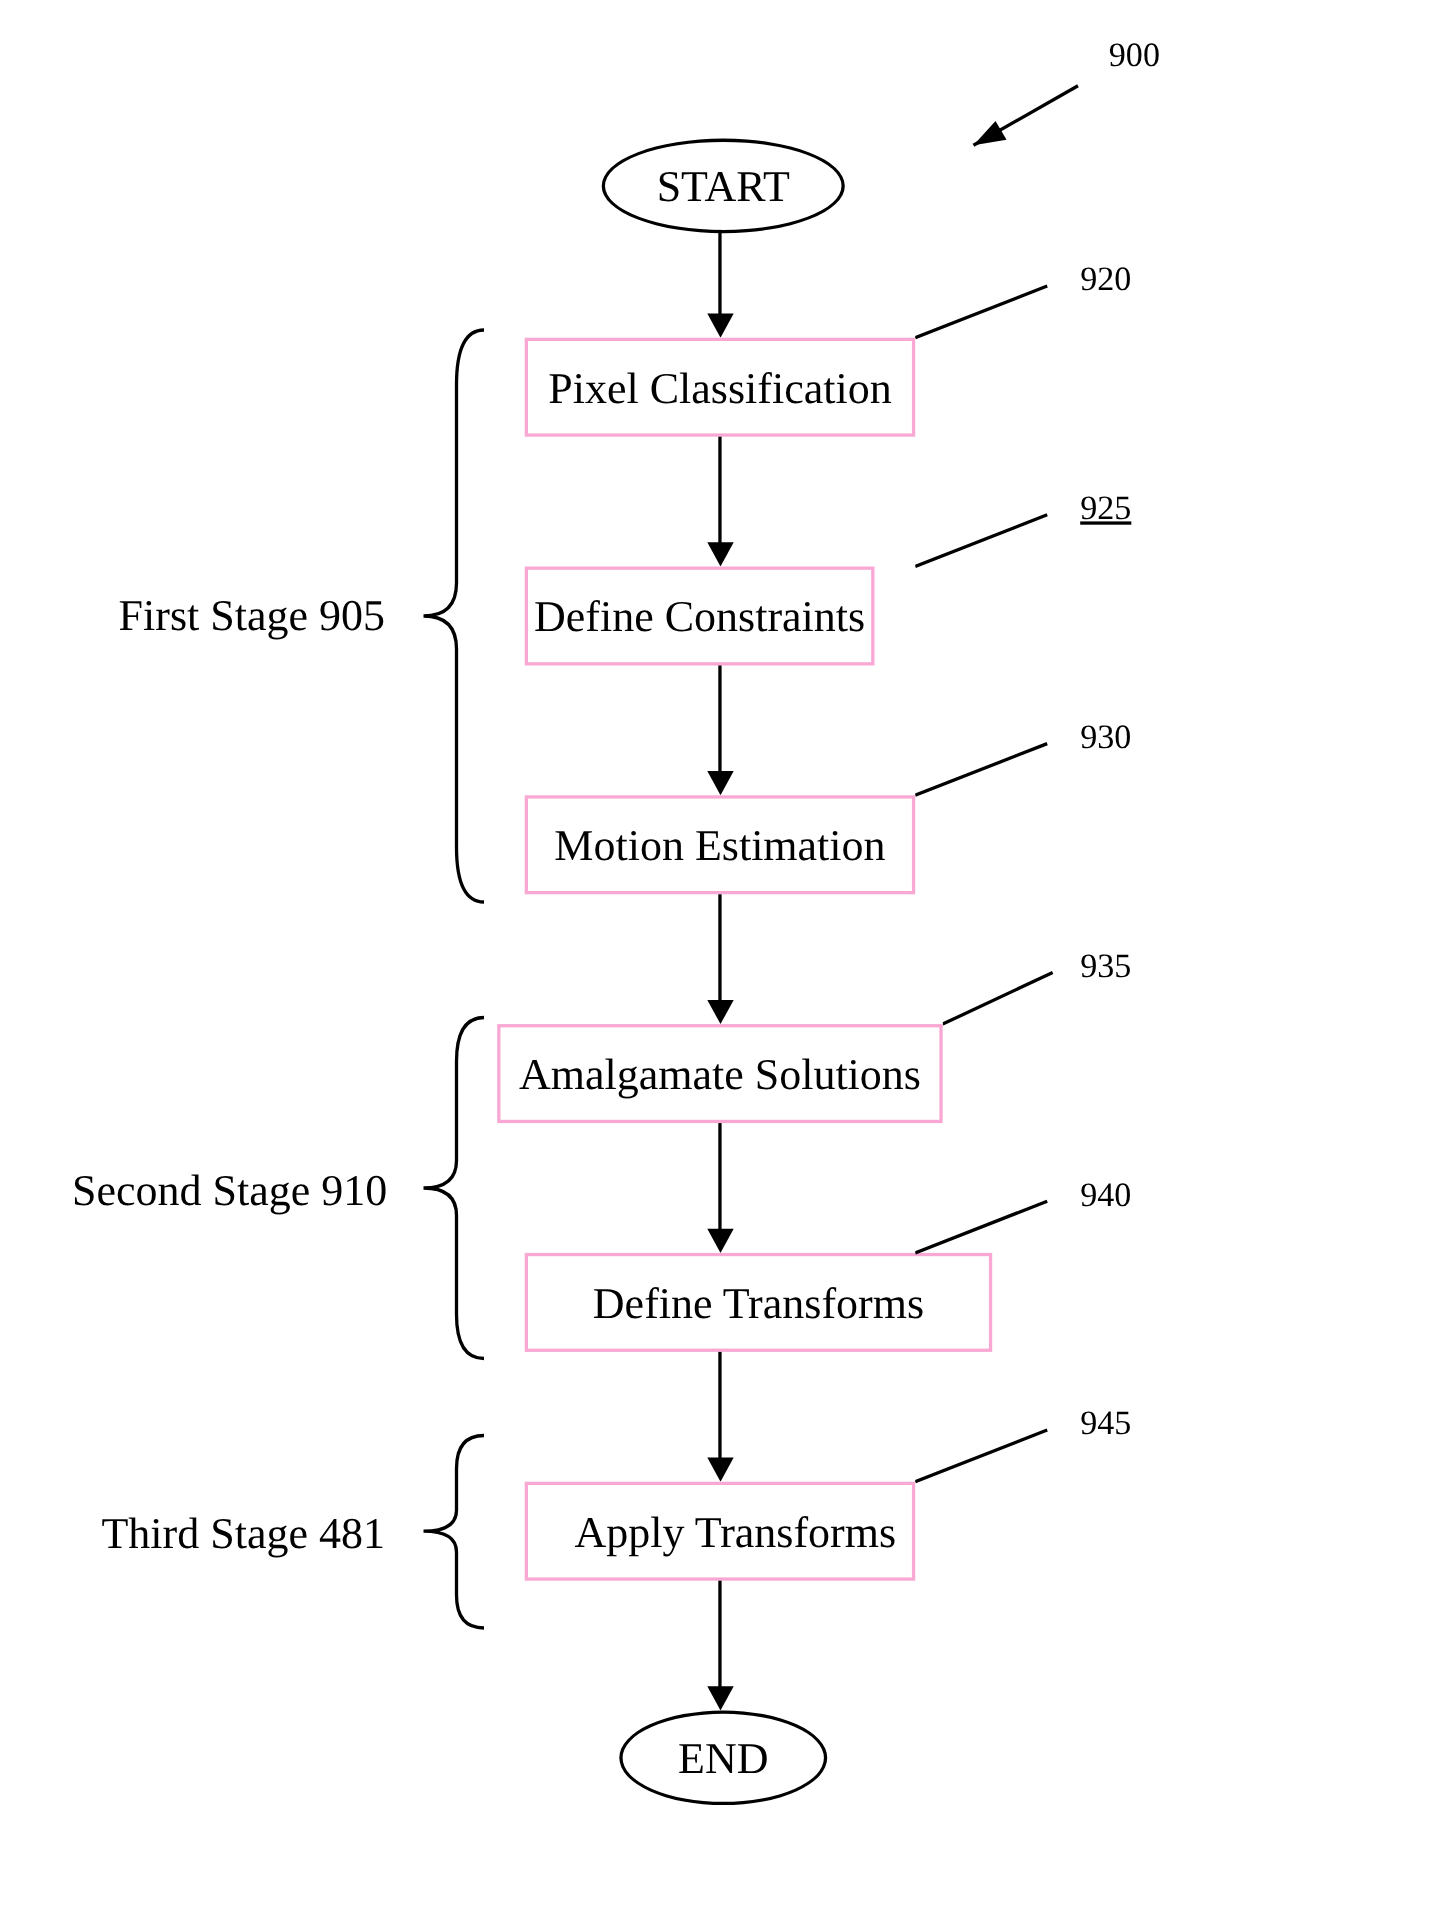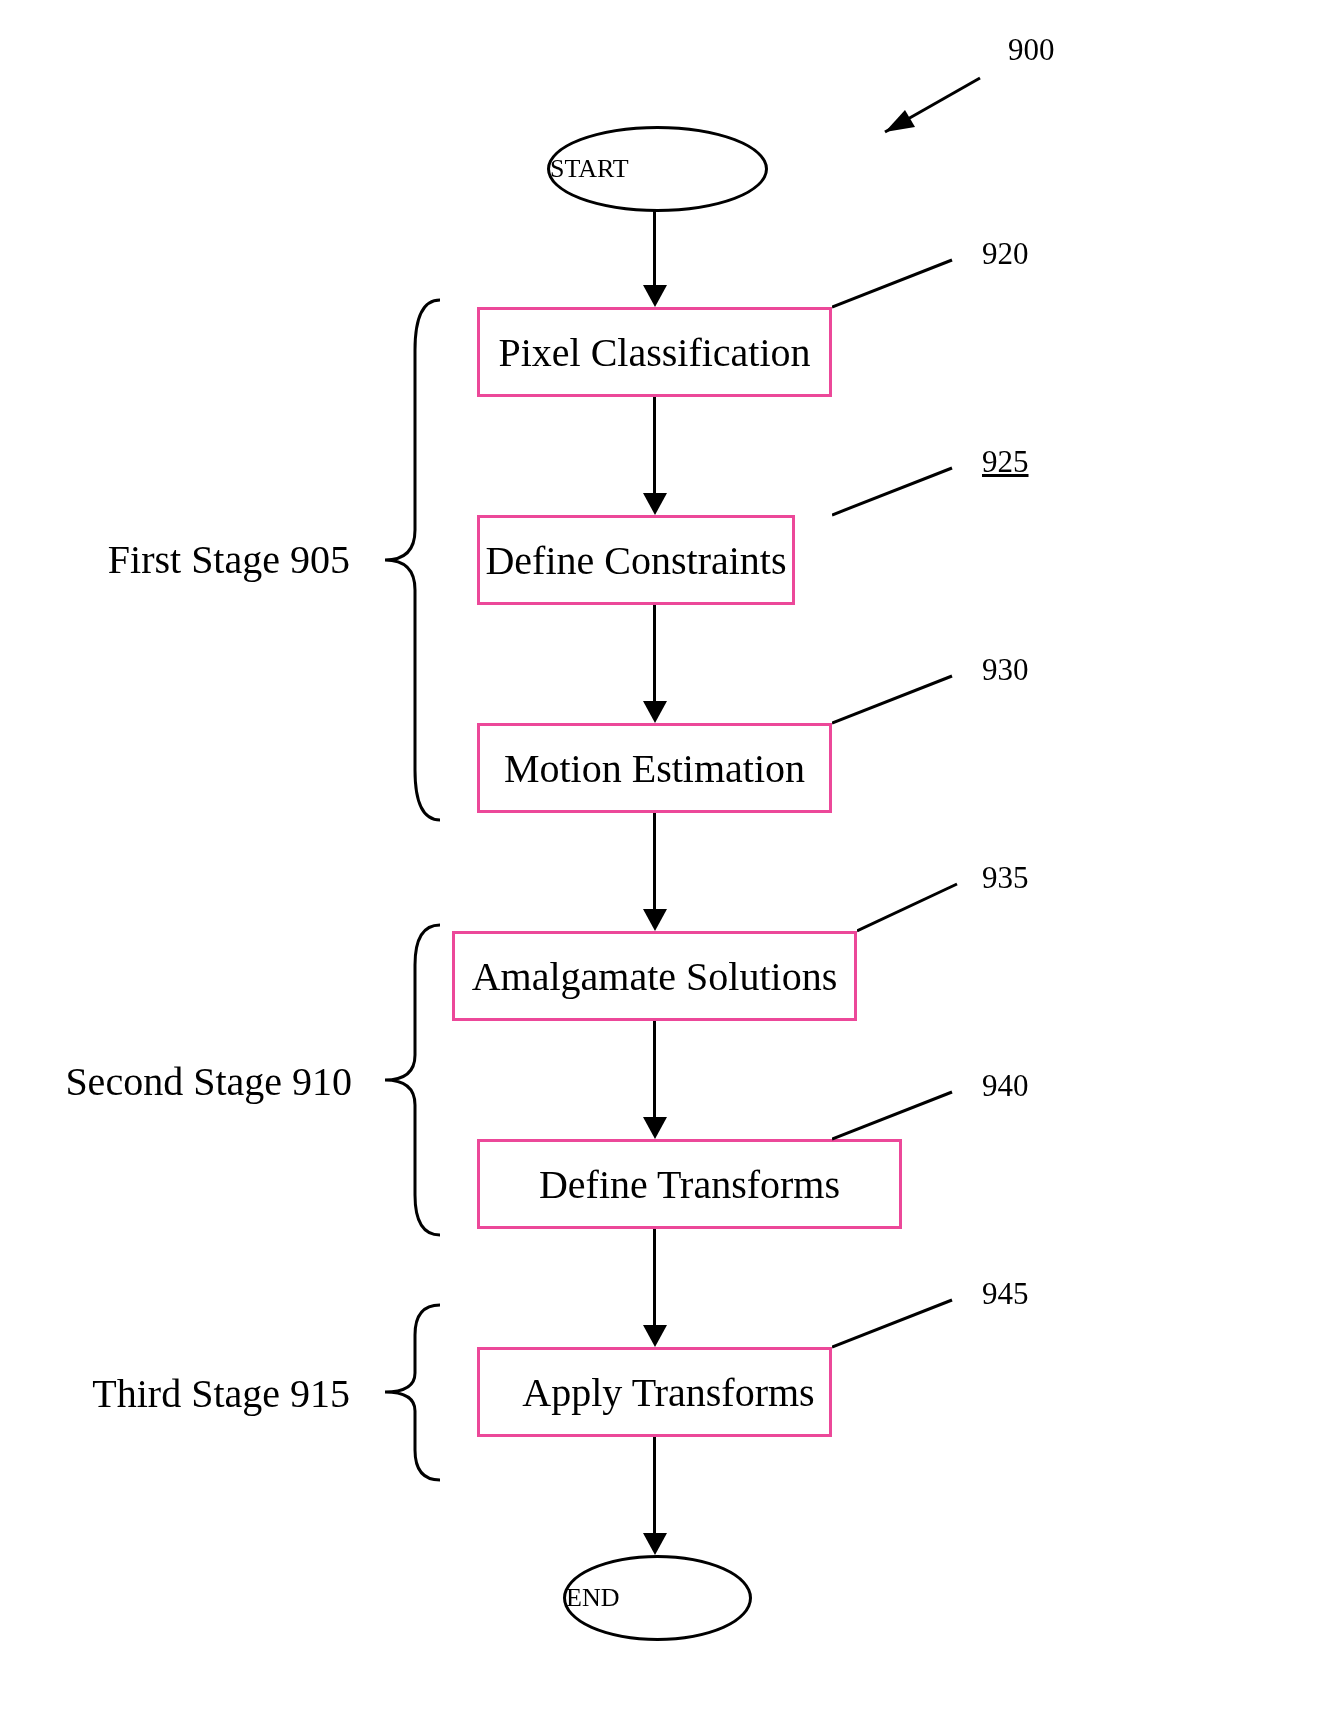--- a/index.html
+++ b/index.html
@@ -15,26 +15,27 @@
       position: relative;
       width: 100%;
       height: 100%;
     }
     .terminal {
       position: absolute;
       border: 3px solid black;
       border-radius: 50%;
       display: flex;
       align-items: center;
-      font-size: 26px;
+      justify-content: center;
+      font-size: 40px;
       background: white;
     }
     .process-box {
       position: absolute;
-      border: 3px solid #ec4899;
+      border: 3px solid #f9a8d4;
       display: flex;
       align-items: center;
       justify-content: center;
       font-size: 40px;
       background: white;
       box-sizing: border-box;
     }
     .ref-number {
       position: absolute;
       font-size: 31px;
@@ -155,18 +156,18 @@
   <div class="stage-label" style="left:80px; top:536px; width:270px;">First Stage 905</div>
   <svg class="brace-svg" style="left:370px; top:290px; width:80px; height:540px;">
     <path d="M 70 10 Q 45 10 45 60 L 45 240 Q 45 270 15 270 Q 45 270 45 300 L 45 480 Q 45 530 70 530" stroke="black" stroke-width="3" fill="none"></path>
   </svg>
 
   <div class="stage-label" style="left:42px; top:1058px; width:310px;">Second Stage 910</div>
   <svg class="brace-svg" style="left:370px; top:915px; width:80px; height:330px;">
     <path d="M 70 10 Q 45 10 45 50 L 45 140 Q 45 165 15 165 Q 45 165 45 190 L 45 280 Q 45 320 70 320" stroke="black" stroke-width="3" fill="none"></path>
   </svg>
 
-  <div class="stage-label" style="left:65px; top:1370px; width:285px;">Third Stage 915</div>
+  <div class="stage-label" style="left:65px; top:1370px; width:285px;">Third Stage 481</div>
   <svg class="brace-svg" style="left:370px; top:1295px; width:80px; height:195px;">
     <path d="M 70 10 Q 45 10 45 40 L 45 78 Q 45 97 15 97 Q 45 97 45 116 L 45 155 Q 45 185 70 185" stroke="black" stroke-width="3" fill="none"></path>
   </svg>
 
 </div>
 
 </body></html>

